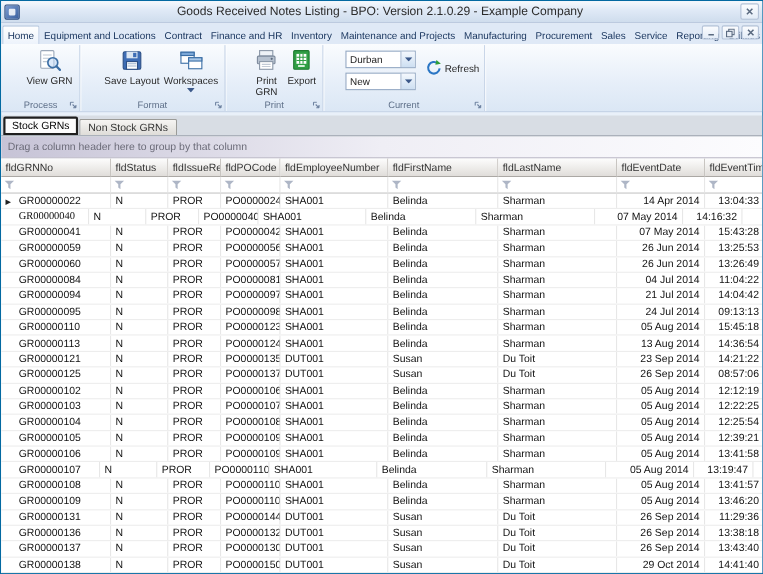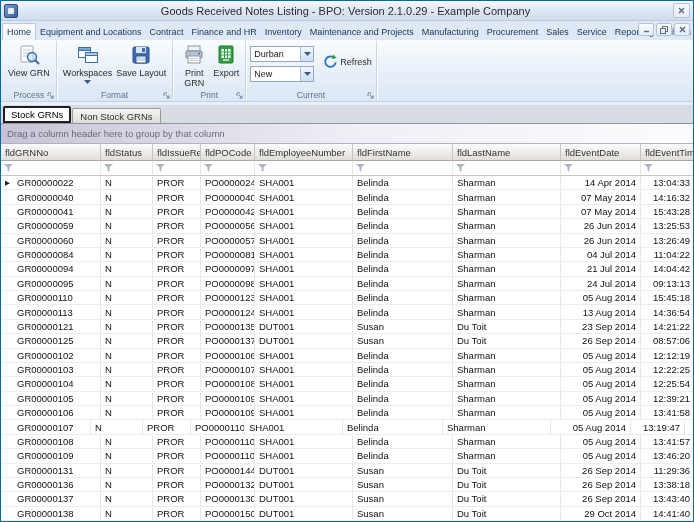--- a/index.html
+++ b/index.html
@@ -23,21 +23,21 @@
               background:#dfe9f6; padding-left:1px; overflow:hidden; }
   .ribbon-tab { font-size:9px; line-height:15px; padding:0 4px; color:#15325b; white-space:nowrap; }
   .ribbon-tab.active { background:linear-gradient(#fefefe,#edf3fb); border:1px solid #b9c9de;
                        border-bottom:0; border-radius:2px 2px 0 0; line-height:16px; }
   .win-controls { position:absolute; right:3px; top:2px; display:flex; gap:2px; }
   .wc { width:16px; height:13px; }
 
   
   .ribbon-body { flex:0 0 57px; display:flex; padding:1px 0 0 1px;
                  background:linear-gradient(#fafcfe,#e7eff9 55%,#dbe7f5); border-bottom:1px solid #c3d1e5; }
-  .rgroup { position:relative; padding:2px 4px 12px 4px; border-right:1px solid #c9d6e8;
+  .rgroup { position:relative; padding:2px 4px 12px 20px; border-right:1px solid #c9d6e8;
             box-shadow:1px 0 0 rgba(255,255,255,.8); display:flex; align-items:flex-start; }
   .rgroup-caption { position:absolute; left:0; right:0; bottom:1px; text-align:center; font-size:8.5px; color:#60718a; }
   .launcher { position:absolute; right:2px; bottom:2px; line-height:0; }
   .rbtn { display:flex; flex-direction:column; align-items:center; padding:1px 2px;
           font-size:9px; color:#2b2b2b; text-align:center; cursor:default; }
   .rlabel { line-height:10px; margin-top:2px; white-space:nowrap; }
   .rlabel.wrap46 { width:46px; white-space:normal; }
   .rlabel.wrap30 { width:30px; white-space:normal; }
   .ricon { line-height:0; }
   .chev { line-height:4px; margin-top:1px; }
@@ -146,44 +146,44 @@
             <path d="M1 1 H4 M1 1 V4" stroke="#6e82a0"></path>
             <path d="M3 3 L6 6 M6 6 H3.5 M6 6 V3.5" stroke="#6e82a0"></path>
           </svg>
       </span>
     </div>
 
     <div class="rgroup">
       <div class="rbtn">
         <span class="ricon">
           <svg width="22" height="22" viewBox="0 0 22 22">
+            <rect x="3" y="3" width="16" height="16" rx="1.5" fill="#3e6db5" stroke="#2c4f85"></rect>
+            <rect x="6" y="3" width="10" height="6" fill="#dce6f2"></rect>
+            <rect x="12" y="4" width="3" height="4" fill="#3e6db5"></rect>
+            <rect x="6" y="12" width="10" height="7" fill="#fff" stroke="#2c4f85"></rect>
+            <path d="M7 14 H15 M7 16 H15" stroke="#9fb4ce" stroke-width="1"></path>
+          </svg>
+        </span>
+        <span class="rlabel">Save Layout</span>
+      </div>
+      <div class="rbtn">
+        <span class="ricon">
+          <svg width="22" height="22" viewBox="0 0 22 22">
             <rect x="1.5" y="3.5" width="12" height="10" fill="#fff" stroke="#3b6ea5"></rect>
             <rect x="1.5" y="3.5" width="12" height="3" fill="#7ba7d7" stroke="#3b6ea5"></rect>
             <rect x="8.5" y="8.5" width="12" height="10" fill="#fff" stroke="#3b6ea5"></rect>
             <rect x="8.5" y="8.5" width="12" height="3" fill="#aac8e8" stroke="#3b6ea5"></rect>
           </svg>
         </span>
         <span class="rlabel">Workspaces</span>
         <span class="chev">
           <svg width="7" height="4" viewBox="0 0 7 4">
               <path d="M0 0 H7 L3.5 4 Z" fill="#3c598a"></path>
             </svg>
         </span>
-      </div>
-      <div class="rbtn">
-        <span class="ricon">
-          <svg width="22" height="22" viewBox="0 0 22 22">
-            <rect x="3" y="3" width="16" height="16" rx="1.5" fill="#3e6db5" stroke="#2c4f85"></rect>
-            <rect x="6" y="3" width="10" height="6" fill="#dce6f2"></rect>
-            <rect x="12" y="4" width="3" height="4" fill="#3e6db5"></rect>
-            <rect x="6" y="12" width="10" height="7" fill="#fff" stroke="#2c4f85"></rect>
-            <path d="M7 14 H15 M7 16 H15" stroke="#9fb4ce" stroke-width="1"></path>
-          </svg>
-        </span>
-        <span class="rlabel">Save Layout</span>
       </div>
       <span class="rgroup-caption">Format</span>
       <span class="launcher">
         <svg width="7" height="7" viewBox="0 0 7 7">
             <path d="M1 1 H4 M1 1 V4" stroke="#6e82a0"></path>
             <path d="M3 3 L6 6 M6 6 H3.5 M6 6 V3.5" stroke="#6e82a0"></path>
           </svg>
       </span>
     </div>
 
@@ -353,21 +353,21 @@
             <span>Sharman</span>
           </div>
           <div class="gcell r" style="width: 80px;">
             <span>14 Apr 2014</span>
           </div>
           <div class="gcell r" style="width: 54px;">
             <span>13:04:33</span>
           </div>
         </div>
         <div class="grow">
-          <div class="gcell first" style="width: 100px;">
+          <div class="gcell first" style="width: 80px; font-family: Liberation Serif, serif;">
             <span>GR00000040</span>
           </div>
           <div class="gcell" style="width: 52px;">
             <span>N</span>
           </div>
           <div class="gcell" style="width: 48px;">
             <span>PROR</span>
           </div>
           <div class="gcell" style="width: 54px;">
             <span>PO0000040</span>

